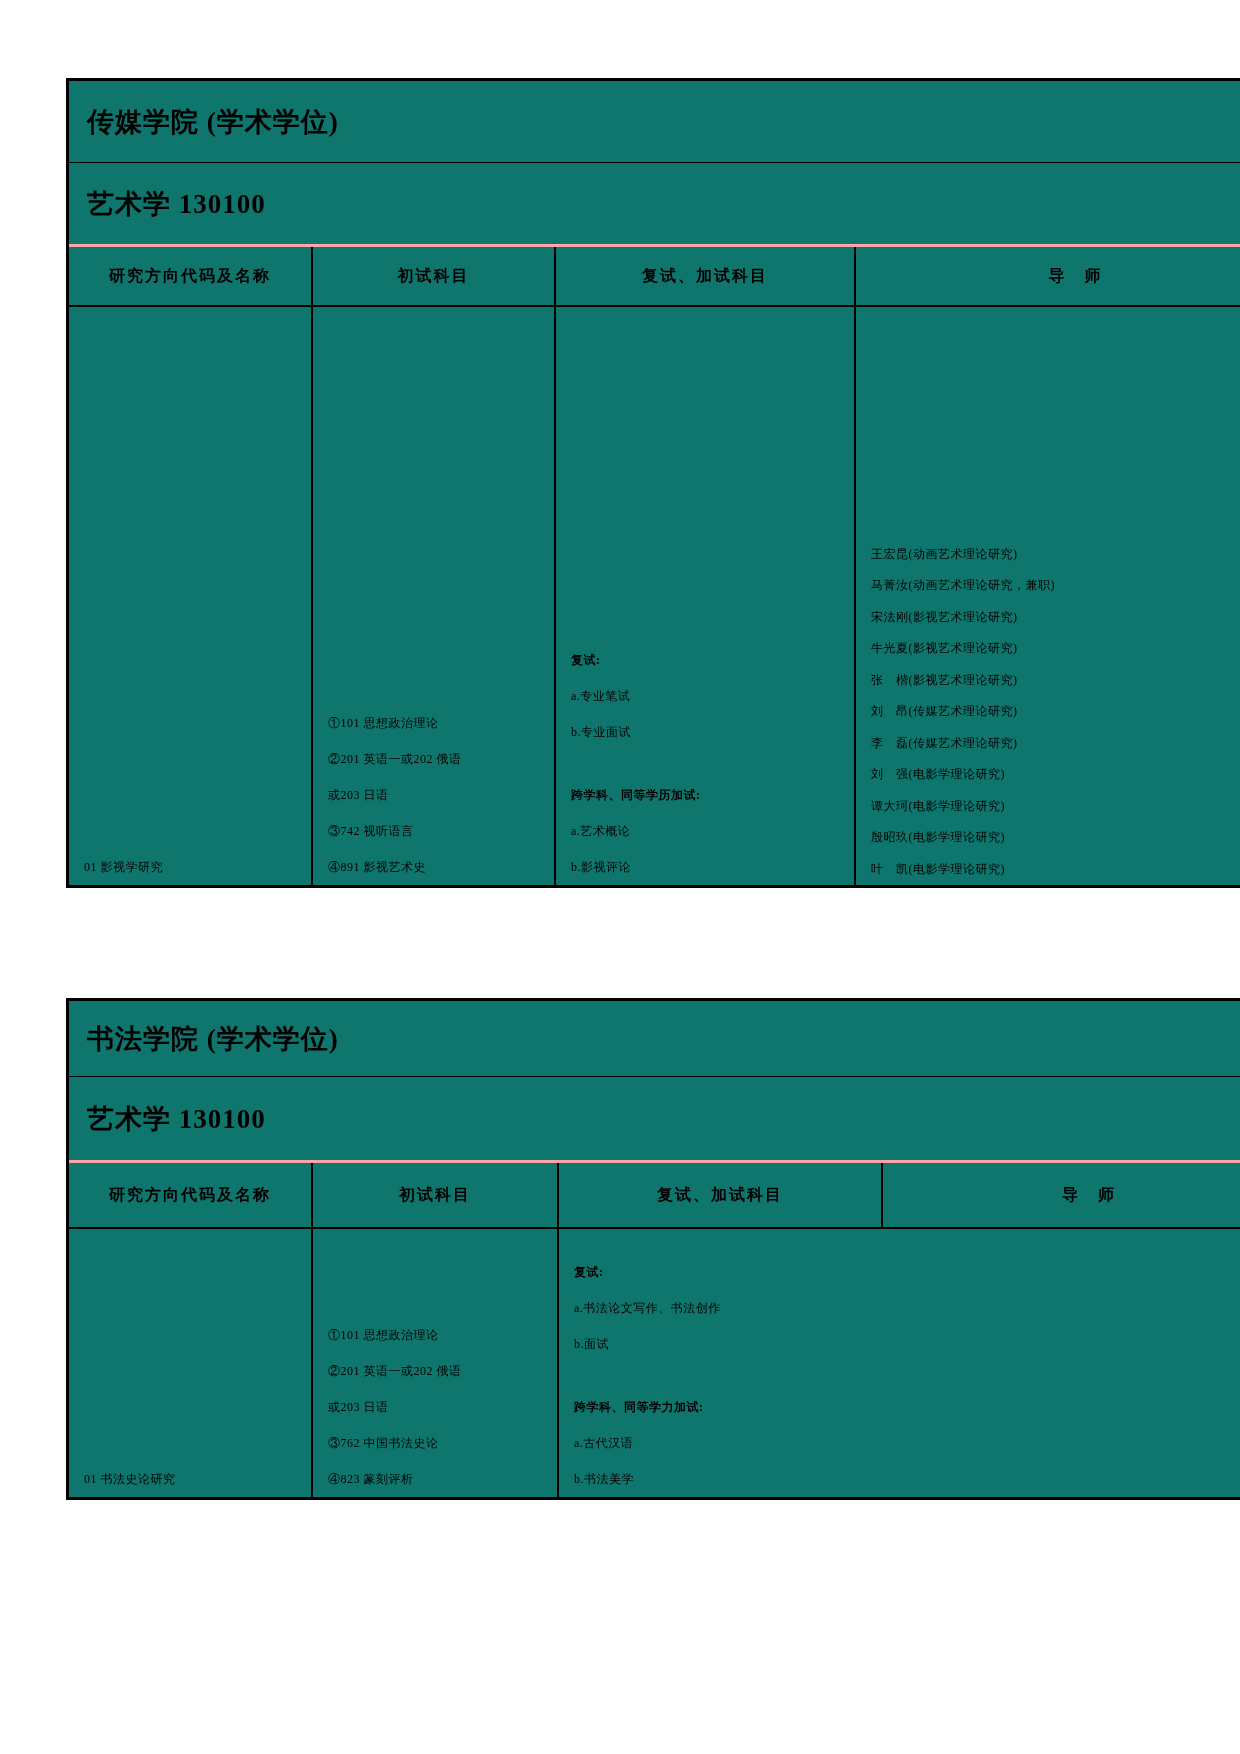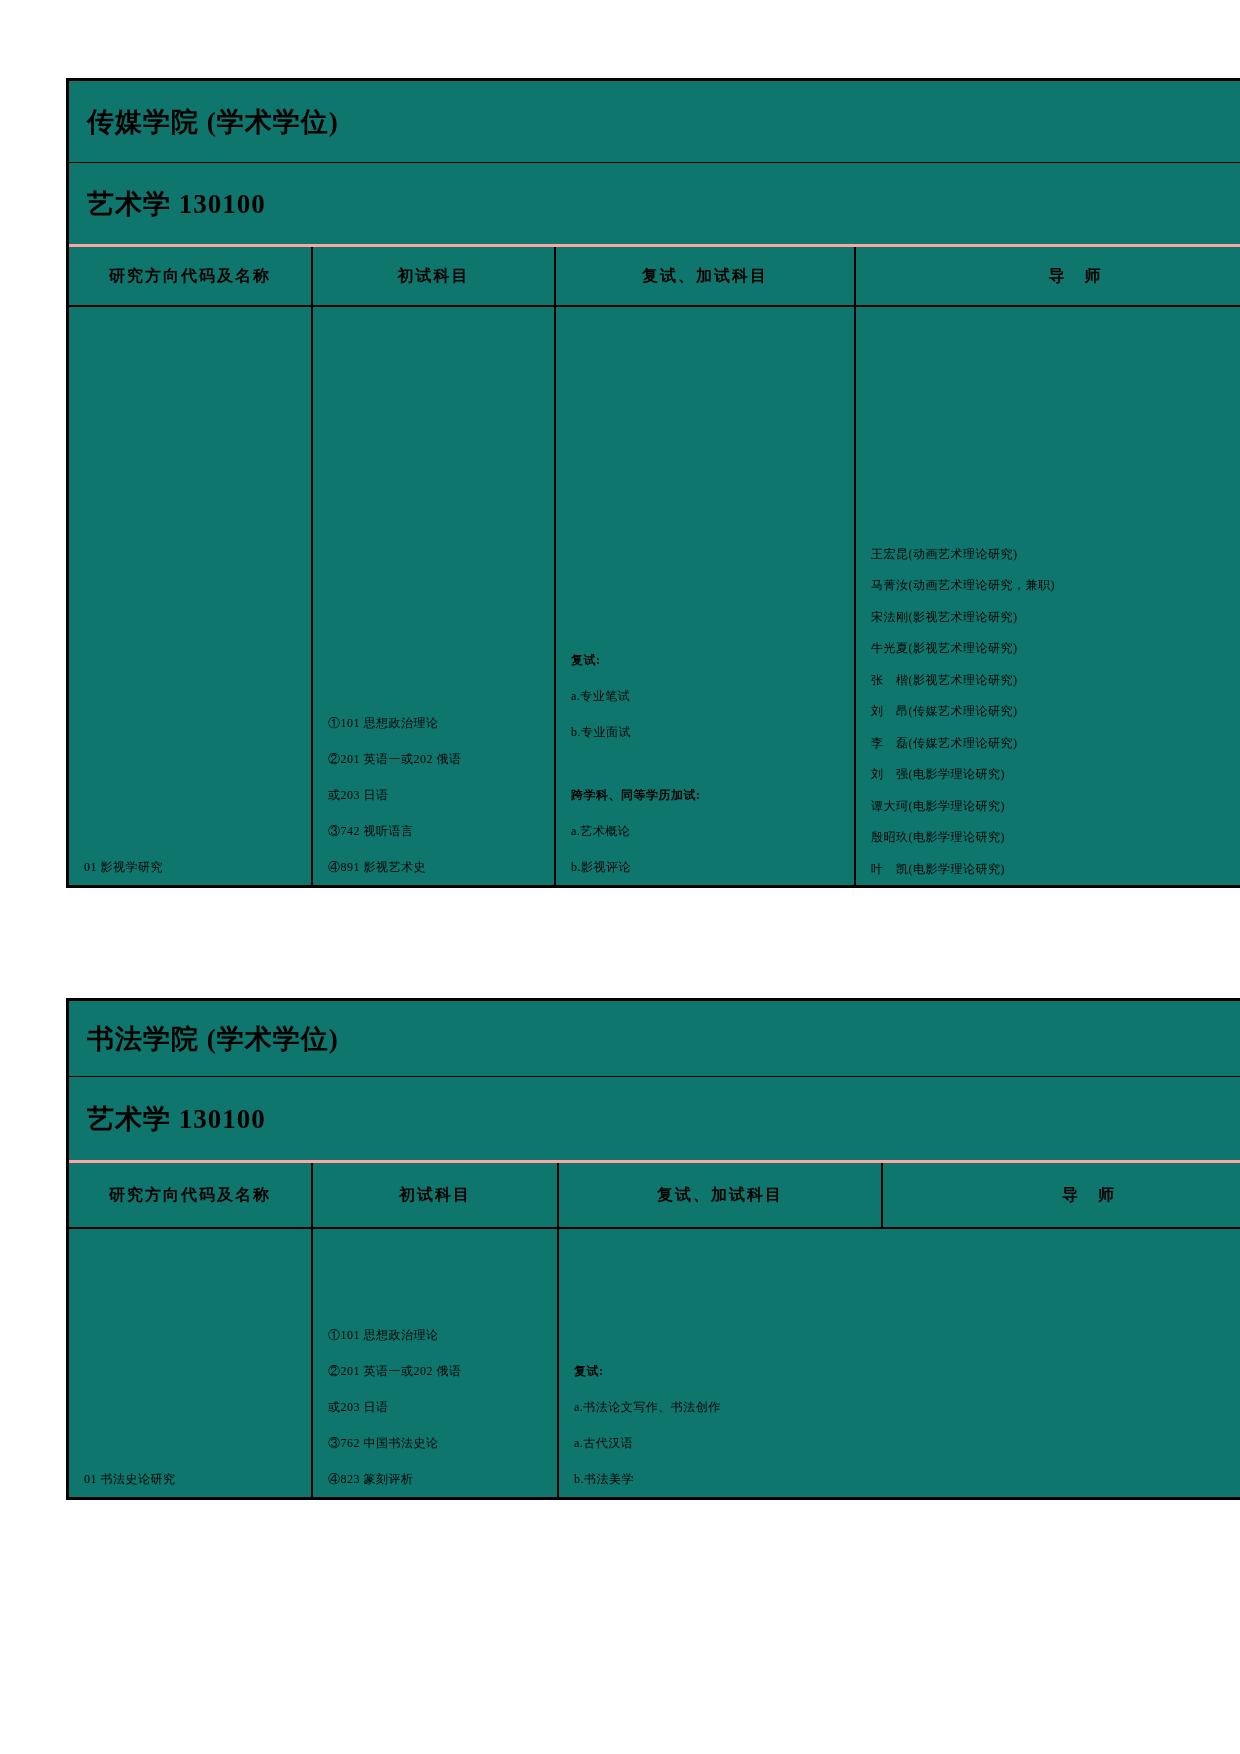--- a/index.html
+++ b/index.html
@@ -177,18 +177,20 @@
       <div class="ln">①101 思想政治理论</div>
       <div class="ln">②201 英语一或202 俄语</div>
       <div class="ln">或203 日语</div>
       <div class="ln">③762 中国书法史论</div>
       <div class="ln">④823 篆刻评析</div>
     </div>
 
     <div class="cell c3 bodycell">
       <div class="ln bold">复试:</div>
       <div class="ln">a.书法论文写作、书法创作</div>
+      <div class="ln">b.面试</div>
+      <div class="ln bold gap">跨学科、同等学力加试:</div>
       <div class="ln">a.古代汉语</div>
       <div class="ln">b.书法美学</div>
     </div>
 
   </div>
 </section>
 
 </body></html>

